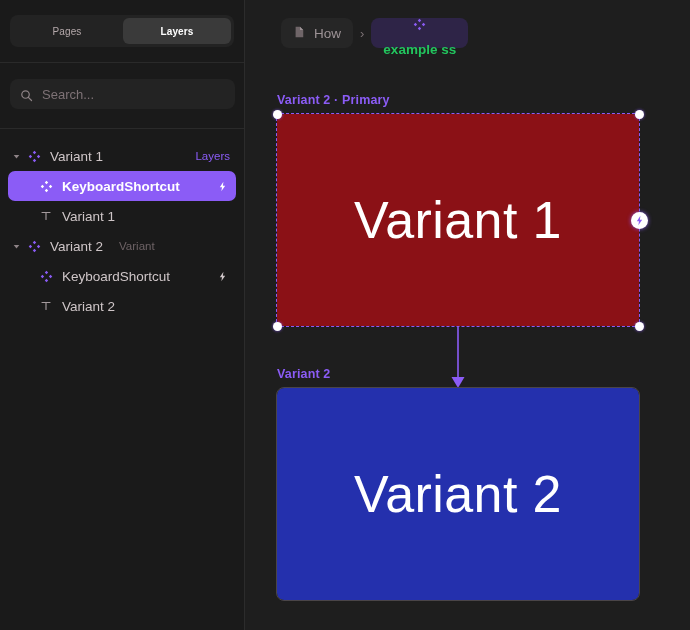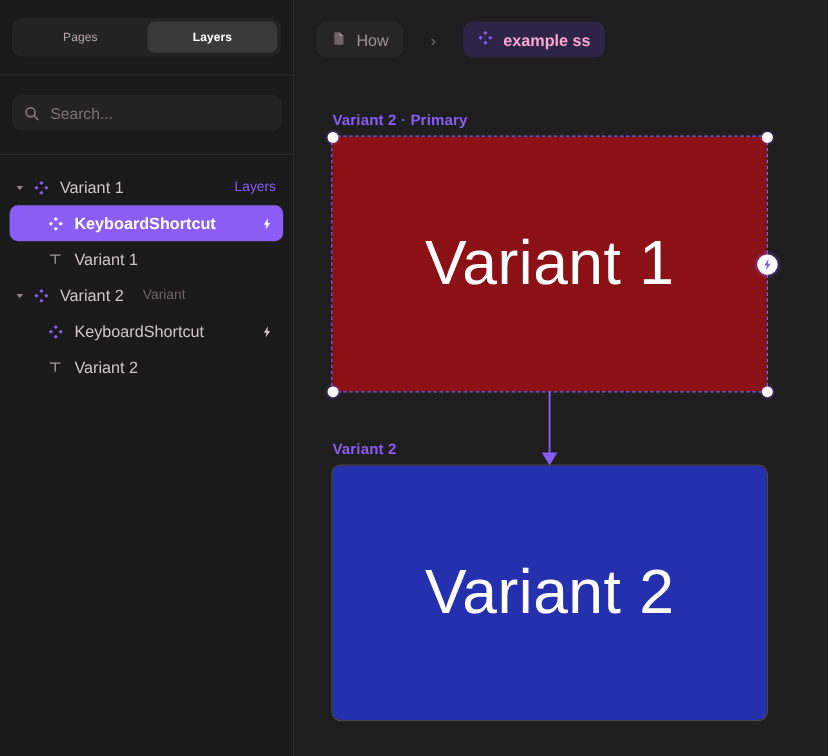--- a/index.html
+++ b/index.html
@@ -130,39 +130,40 @@
   #canvas {
     position: relative;
     flex: 1 1 auto;
     height: 630px;
     background: #1e1e1e;
     overflow: hidden;
   }
 
   #breadcrumb {
     position: absolute;
-    left: 19px; top: 18px;
-    display: flex; align-items: center;
-    gap: 22px;
+    left: 36px; top: 18px;
+    display: flex; align-items: center;
+    gap: 6px;
   }
   .crumb {
     height: 30px;
     display: flex; align-items: center;
     gap: 8px;
     padding: 0 12px;
     border-radius: 8px;
     font-size: 13.5px;
     cursor: pointer;
     white-space: nowrap;
   }
   .crumb.page { background: #262626; color: #9d9396; }
   .crumb.component {
     background: #2e2447;
-    color: #f9a8d4;
+    color: #22c55e;
     font-weight: bold;
+    flex-direction: column;
   }
   .crumb-sep { color: #7a7073; font-size: 13px; padding: 0 1px; }
 
   .frame-label {
     position: absolute;
     font-size: 12.5px;
     font-weight: bold;
     color: #8b5cf6;
     white-space: nowrap;
     letter-spacing: .15px;

